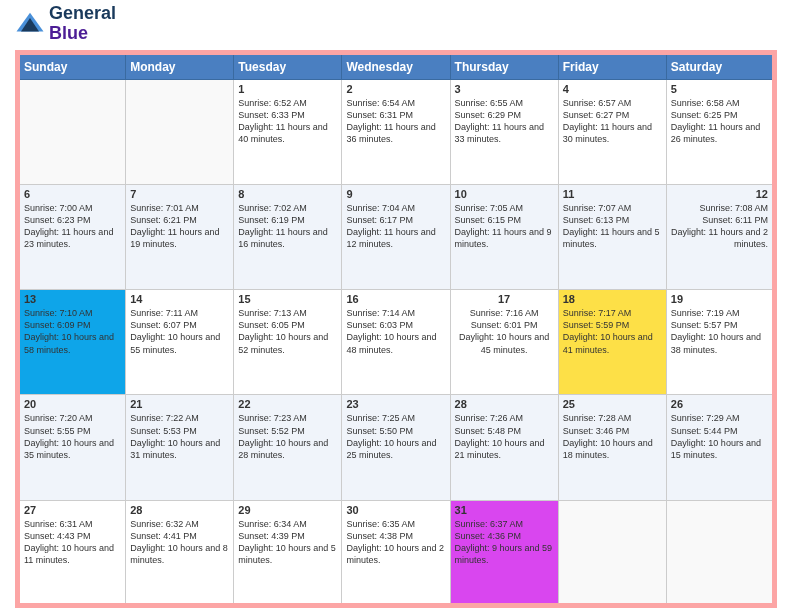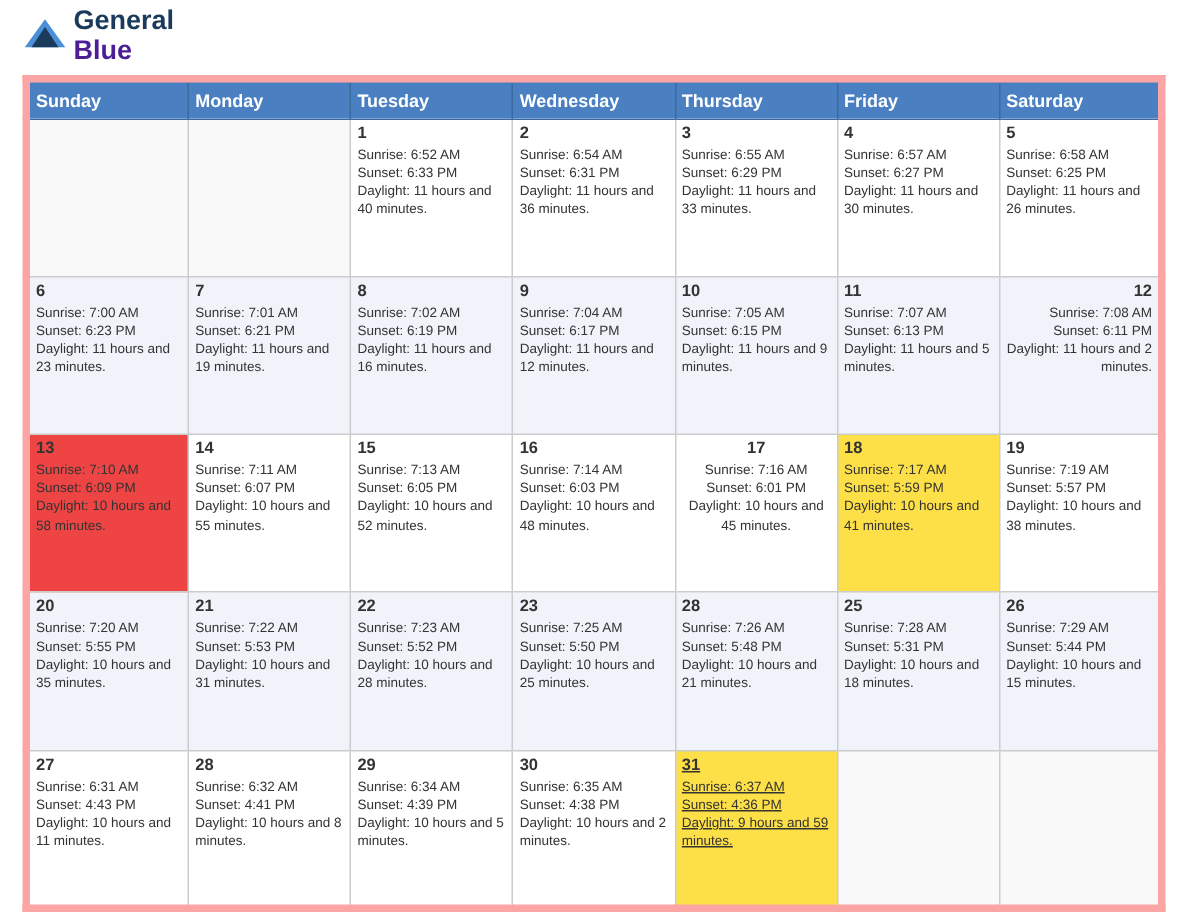--- a/index.html
+++ b/index.html
@@ -201,21 +201,21 @@
 Daylight: 11 hours and 5 minutes.</div>
           </td>
           <td style="background: rgb(240, 244, 250); text-align: right;">
             <span class="day-num">12</span>
             <div class="day-info">Sunrise: 7:08 AM
 Sunset: 6:11 PM
 Daylight: 11 hours and 2 minutes.</div>
           </td>
         </tr>
         <tr>
-          <td style="background: #ef4444;">
+          <td style="background: #0ea5e9;">
             <span class="day-num">13</span>
             <div class="day-info">Sunrise: 7:10 AM
 Sunset: 6:09 PM
 Daylight: 10 hours and 58 minutes.</div>
           </td>
           <td style="background: rgb(255, 255, 255);">
             <span class="day-num">14</span>
             <div class="day-info">Sunrise: 7:11 AM
 Sunset: 6:07 PM
 Daylight: 10 hours and 55 minutes.</div>
@@ -278,21 +278,21 @@
           </td>
           <td style="background: rgb(240, 244, 250);">
             <span class="day-num">28</span>
             <div class="day-info">Sunrise: 7:26 AM
 Sunset: 5:48 PM
 Daylight: 10 hours and 21 minutes.</div>
           </td>
           <td style="background: rgb(240, 244, 250);">
             <span class="day-num">25</span>
             <div class="day-info">Sunrise: 7:28 AM
-Sunset: 5:31 PM
+Sunset: 3:46 PM
 Daylight: 10 hours and 18 minutes.</div>
           </td>
           <td style="background: rgb(240, 244, 250);">
             <span class="day-num">26</span>
             <div class="day-info">Sunrise: 7:29 AM
 Sunset: 5:44 PM
 Daylight: 10 hours and 15 minutes.</div>
           </td>
         </tr>
         <tr>
@@ -313,21 +313,21 @@
             <div class="day-info">Sunrise: 6:34 AM
 Sunset: 4:39 PM
 Daylight: 10 hours and 5 minutes.</div>
           </td>
           <td style="background: rgb(255, 255, 255);">
             <span class="day-num">30</span>
             <div class="day-info">Sunrise: 6:35 AM
 Sunset: 4:38 PM
 Daylight: 10 hours and 2 minutes.</div>
           </td>
-          <td style="background: #fde047; text-decoration: underline;">
+          <td style="background: #d946ef;">
             <span class="day-num">31</span>
             <div class="day-info">Sunrise: 6:37 AM
 Sunset: 4:36 PM
 Daylight: 9 hours and 59 minutes.</div>
           </td>
           <td class="empty-cell" style="background: rgb(249, 249, 249);"></td>
           <td class="empty-cell" style="background: rgb(249, 249, 249);"></td>
         </tr>
       </tbody>
   </table>

